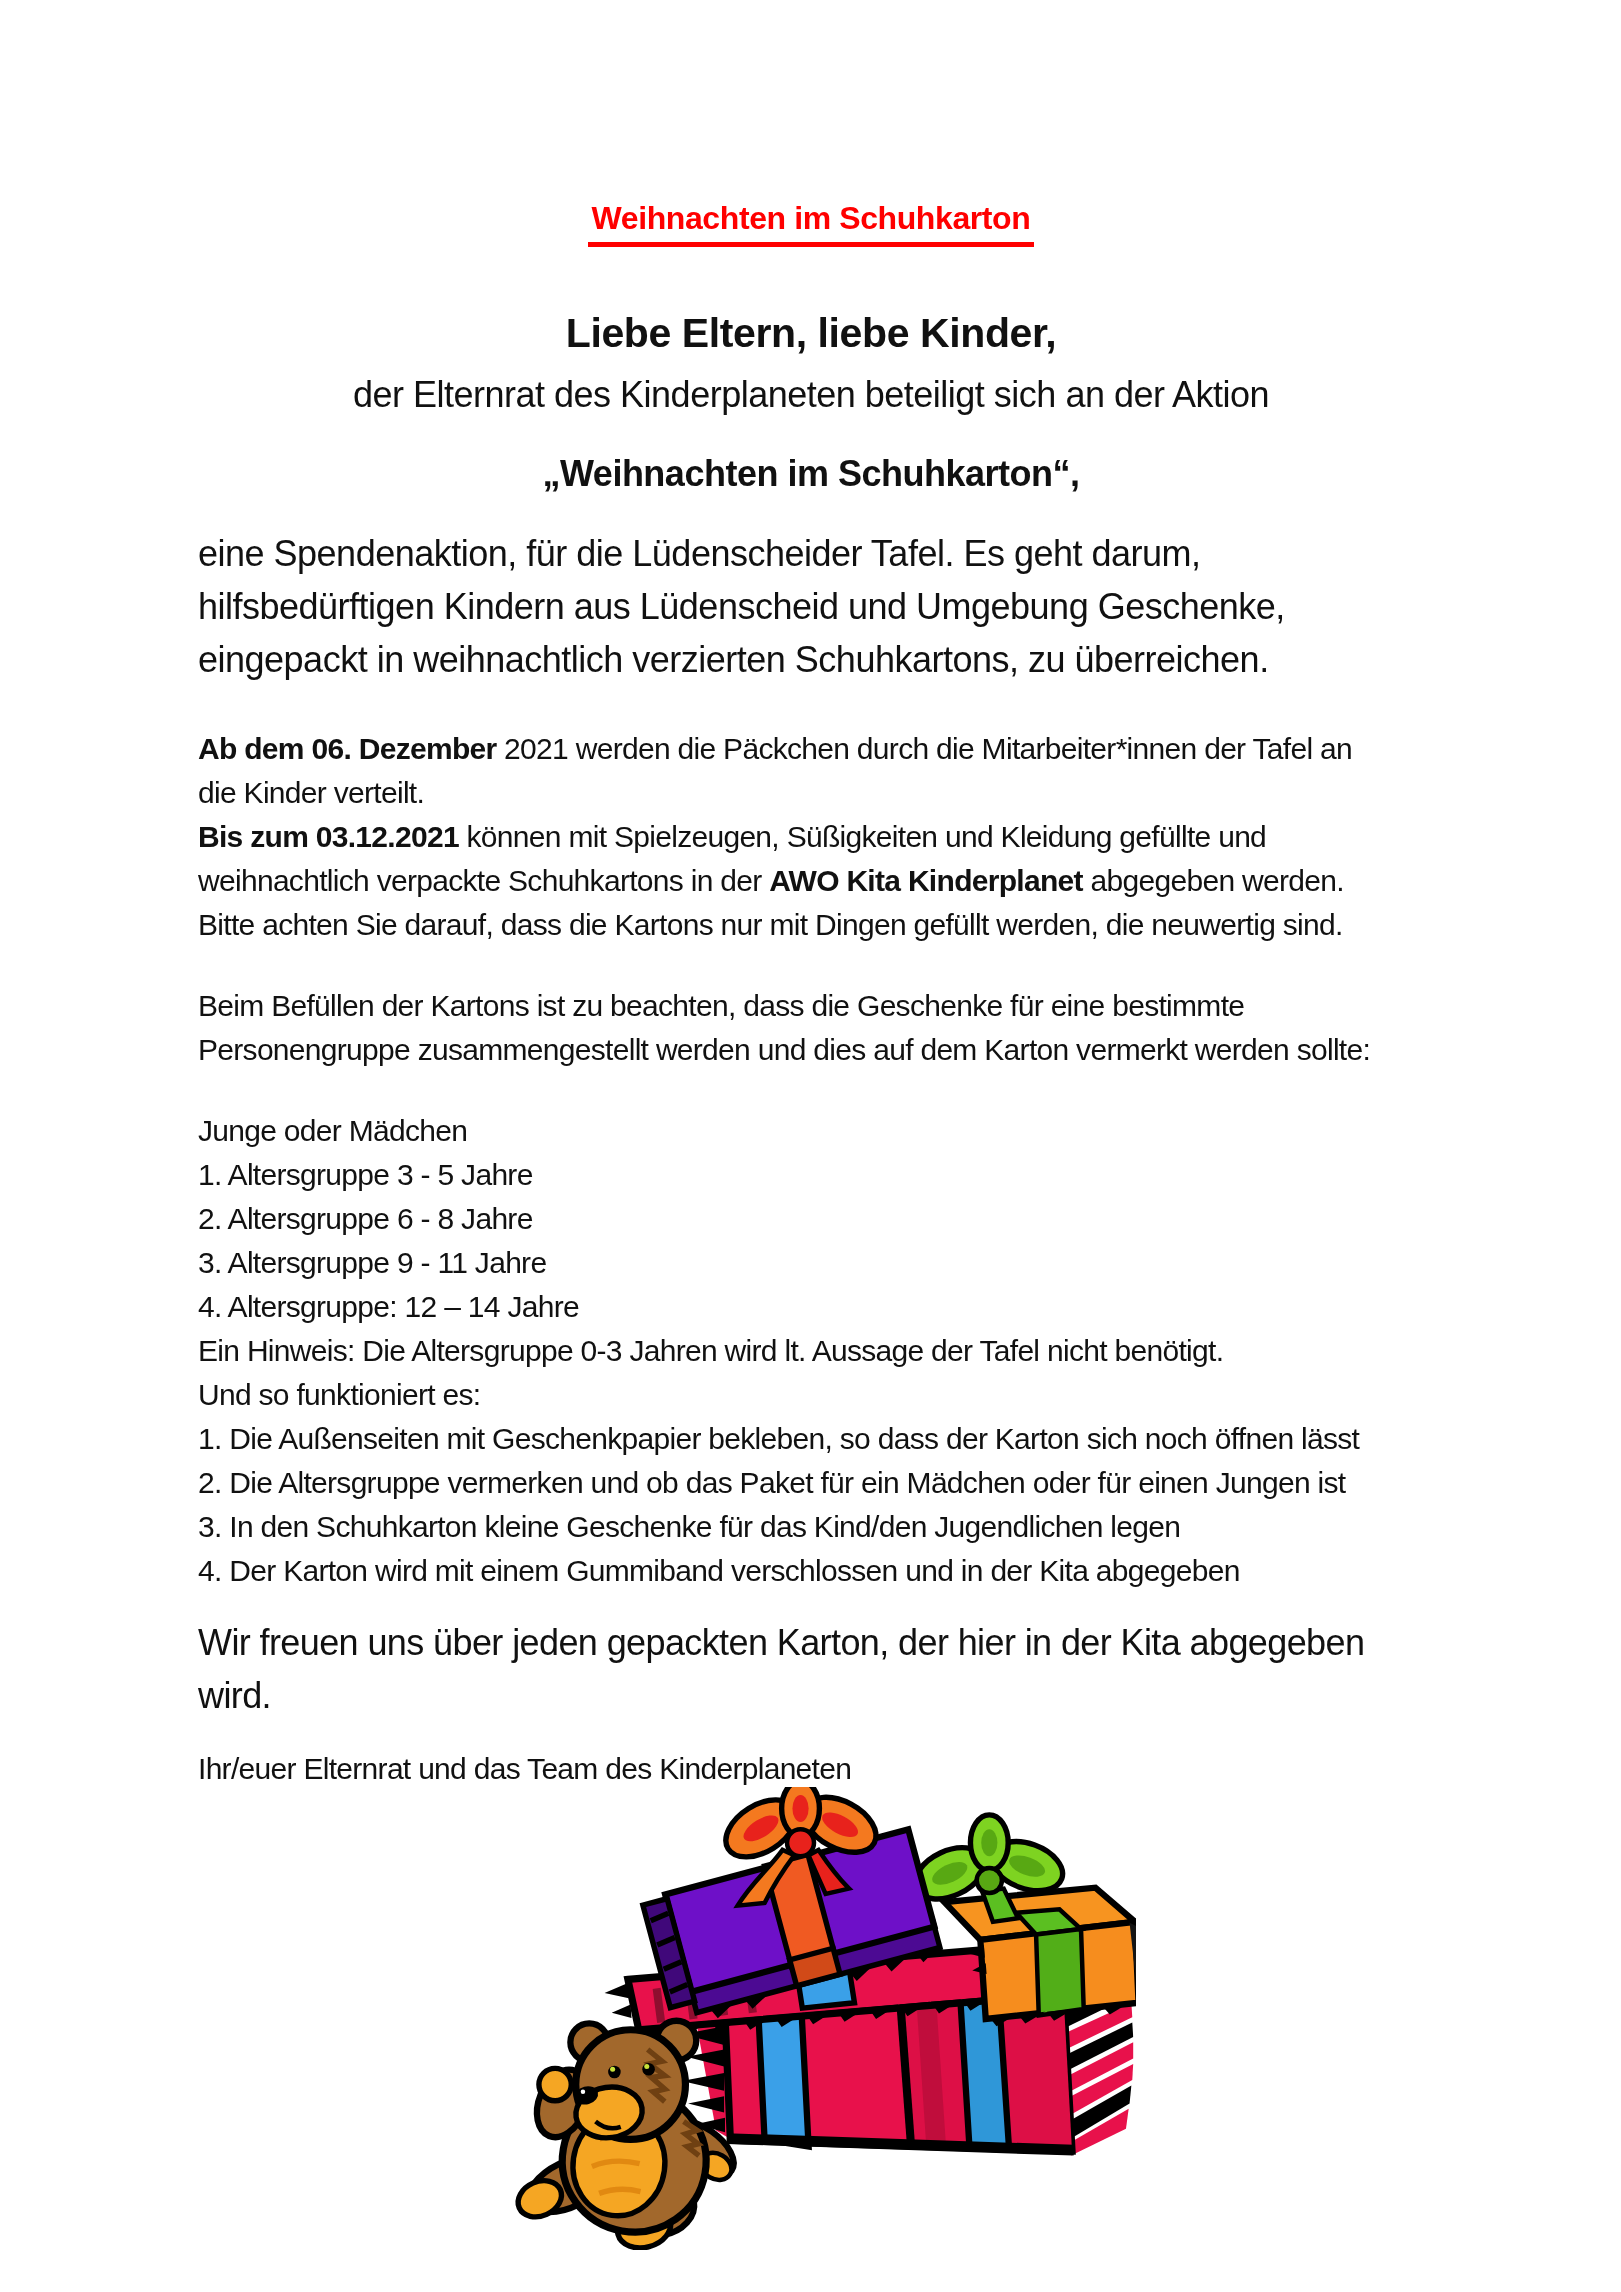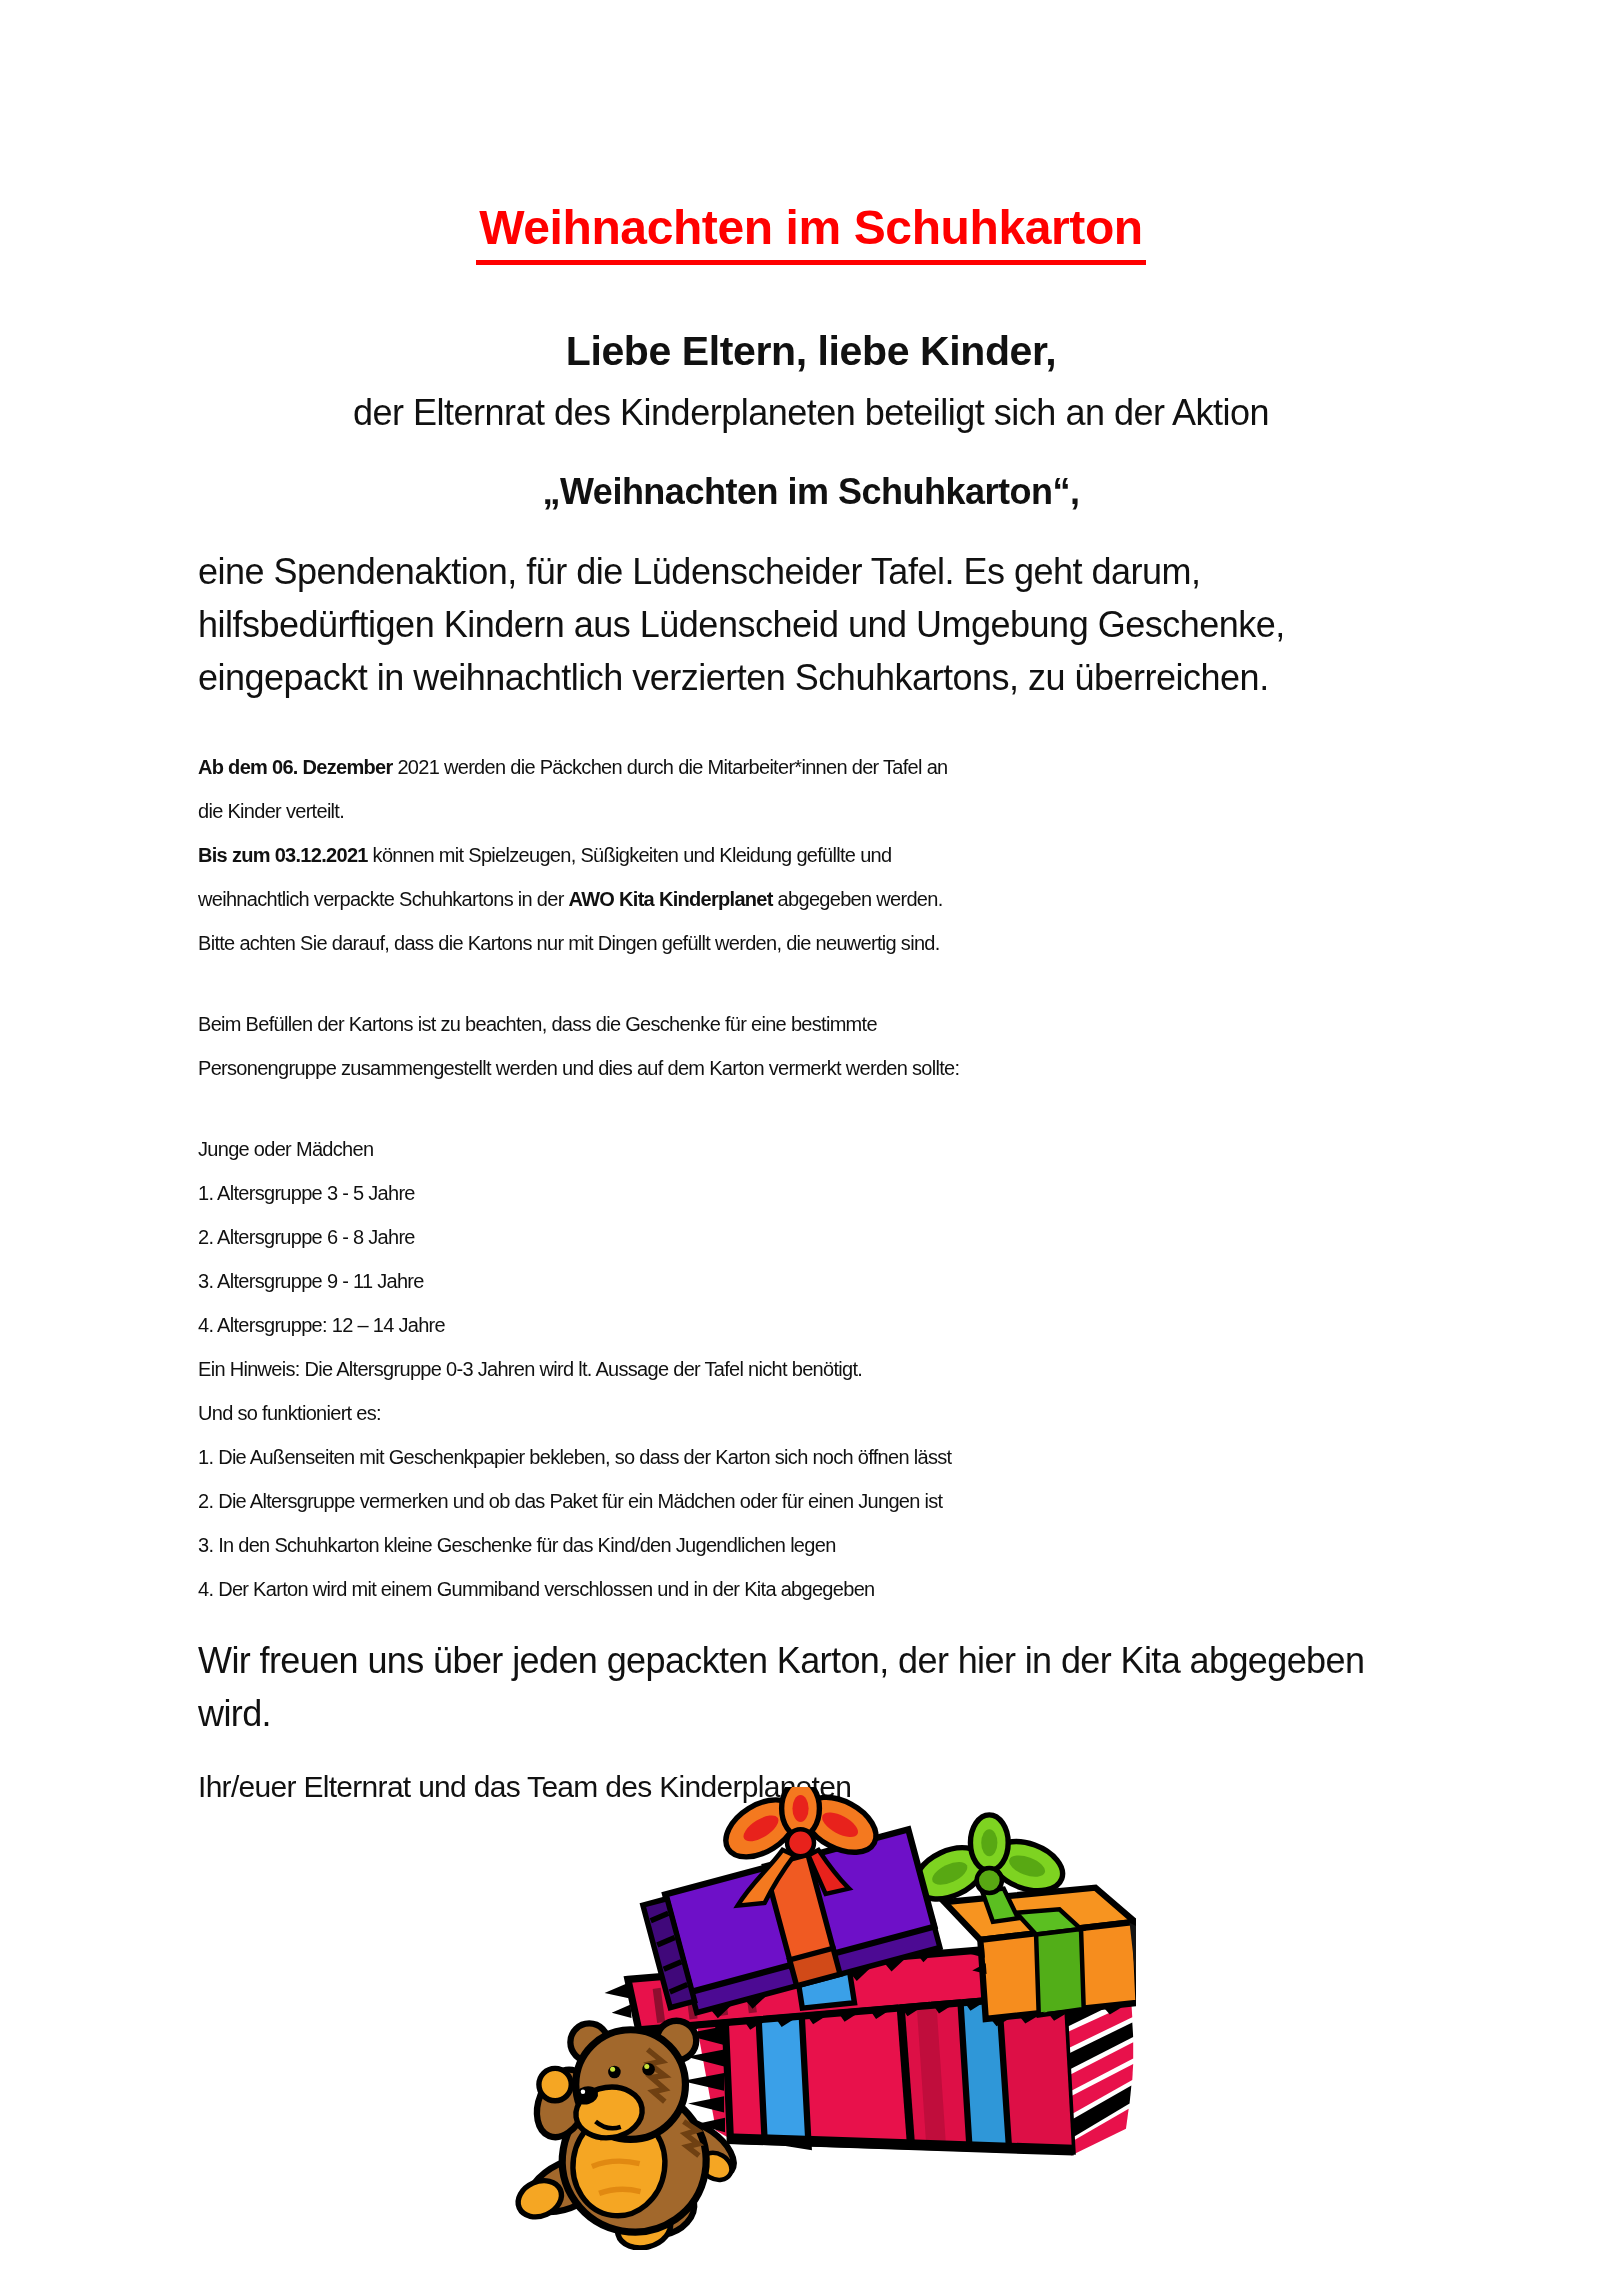--- a/index.html
+++ b/index.html
@@ -11,21 +11,21 @@
     font-family:"Liberation Sans", sans-serif;
     color:#111111;
     overflow:hidden;
   }
   .content { padding:0 198px; }
   .line { white-space:nowrap; }
 
   .doc-title {
     margin-top:200px;
     text-align:center;
-    font-size:48px;
+    font-size:32px;
     font-weight:700;
     color:#ff0000;
     letter-spacing:-0.4px;
   }
   .doc-title .u {
     display:inline-block;
     border-bottom:5.3px solid #ff0000;
     padding:0 3.6px 4.5px 3.6px;
   }
   .salutation {
@@ -47,21 +47,21 @@
     font-size:36px;
     font-weight:700;
     letter-spacing:-0.5px;
   }
   .description {
     margin-top:32px;
     font-size:36px;
     line-height:53px;
     letter-spacing:-0.5px;
   }
-  .body-text { font-size:20px; line-height:44px; letter-spacing:-0.7px; }
+  .body-text { font-size:30px; line-height:44px; letter-spacing:-0.7px; }
   .para-dates { margin-top:41px; }
   .para-note  { margin-top:37px; }
   .group-list { margin-top:37px; }
   .b { font-weight:700; }
   .closing {
     margin-top:23px;
     font-size:36px;
     line-height:53px;
     letter-spacing:-0.6px;
   }

